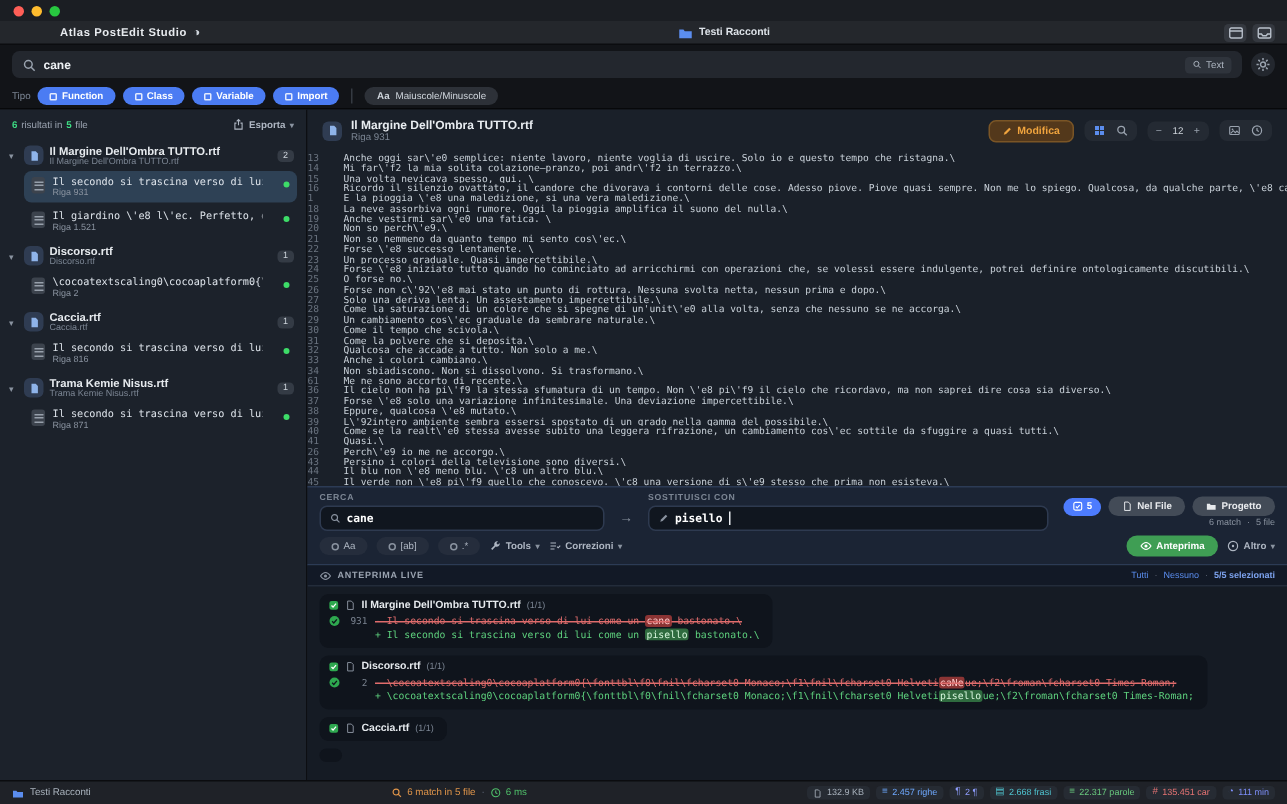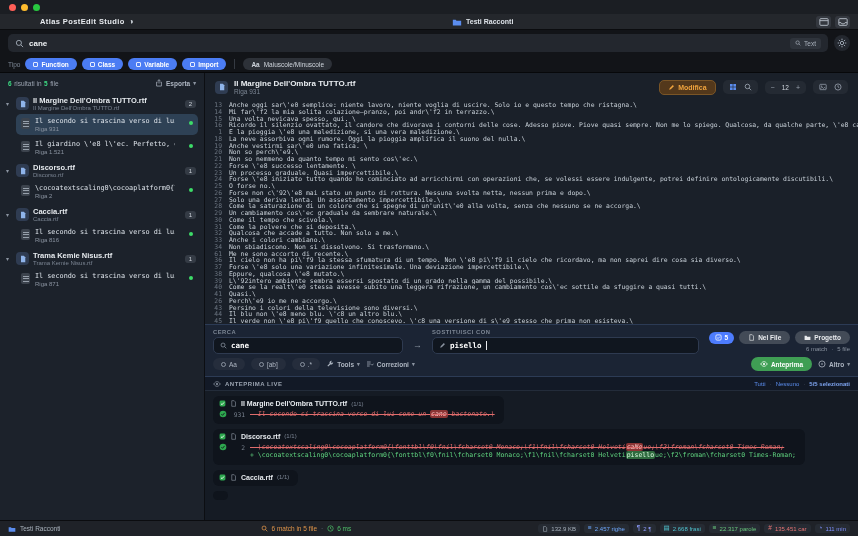--- a/index.html
+++ b/index.html
@@ -62,21 +62,21 @@
   .editor-header{height:28px;display:flex;align-items:center;gap:6px;padding:0 10px;flex-shrink:0;}
   .eh-title{font-size:8px;font-weight:bold;color:#e9edf1;}
   .eh-line{font-size:6.5px;color:#7c8694;}
   .eh-controls{margin-left:auto;display:flex;align-items:center;gap:7px;}
   .btn-modifica{display:flex;align-items:center;gap:3px;background:#53381b;border:1px solid #7a5526;color:#f0a43e;font-size:7px;font-weight:bold;border-radius:5px;padding:3px 8px;}
   .ctrl-group{display:flex;align-items:center;gap:7px;background:#242a33;border-radius:5px;padding:3px 6px;font-size:7px;color:#9aa3af;}
   .ctrl-group .blue{color:#5b8dee;}
   .font-size{color:#cfd5dc;font-size:6.5px;}
   .code{height:223px;overflow:hidden;font-family:"DejaVu Sans Mono",monospace;font-size:6.4px;line-height:6.75px;color:#c9d1d9;padding-top:1px;}
   .code-line{display:flex;white-space:pre;}
-  .ln{width:24px;text-align:right;padding-right:7px;color:#6b7480;flex-shrink:0;}
+  .ln{width:24px;padding-right:7px;color:#6b7480;flex-shrink:0;}
   .lt{overflow:hidden;}
   
   .replace-panel{background:#1b2434;border-top:1px solid #2c3b55;border-bottom:1px solid #2c3b55;padding:4px 8px 5px;flex-shrink:0;}
   .rp-top{display:flex;align-items:center;gap:10px;}
   .rp-field{display:flex;flex-direction:column;gap:2px;}
   .rp-field.f1{width:190px;}
   .rp-field.f2{flex:1;max-width:290px;}
   .rp-label{font-size:5.8px;letter-spacing:.5px;color:#7c8694;font-weight:bold;}
   .rp-input{height:17px;background:#10161f;border:1px solid #2e3a50;border-radius:5px;display:flex;align-items:center;gap:4px;padding:0 6px;color:#8a93a0;}
   .rp-input .val{font-family:"DejaVu Sans Mono",monospace;font-size:7.5px;font-weight:bold;color:#fff;}
@@ -102,21 +102,21 @@
   .pv-links .dot{color:#5a6372;}
   .pv-links .sel{color:#7ea4f0;font-weight:bold;}
   .pv-list{padding:5px 8px;display:flex;flex-direction:column;gap:5px;overflow:hidden;}
   .pv-card{background:#0f141c;border-radius:6px;padding:4px 9px 5px 6px;width:fit-content;max-width:100%;}
   .pv-head{display:flex;align-items:center;gap:4px;}
   .pv-name{font-size:7px;font-weight:bold;color:#e6eaee;white-space:nowrap;}
   .pv-count{font-size:6px;color:#7c8694;}
   .pv-diff{display:flex;gap:5px;margin-top:3px;align-items:flex-start;}
   .pv-lineno{font-family:"DejaVu Sans Mono",monospace;font-size:6.3px;color:#7a8390;min-width:13px;text-align:right;margin-top:1px;}
   .pv-lines{font-family:"DejaVu Sans Mono",monospace;font-size:6.5px;line-height:8.5px;white-space:pre;overflow:hidden;}
-  .pv-removed{color:#e06c6c;text-decoration:line-through;font-style:italic;}
+  .pv-removed{color:#e06c6c;text-decoration:line-through;}
   .pv-removed .match{background:#8b3434;color:#ffc9c9;border-radius:2px;padding:0 1px;}
   .pv-added{color:#5fd37f;}
   .pv-added .match{background:#2f6b3f;color:#d7f7dd;border-radius:2px;padding:0 1px;}
   .cgray{color:#8a93a0;}
   
   .statusbar{position:absolute;left:0;right:0;bottom:0;height:16px;background:#1f2228;border-top:1px solid #0b0c0f;display:flex;align-items:center;gap:6px;padding:0 8px;font-size:6.5px;color:#aab3bd;}
   .sb-left{display:flex;align-items:center;gap:4px;}
   .sb-left .ic{color:#5b8dee;}
   .sb-match{display:flex;align-items:center;gap:4px;margin-left:195px;}
   .sb-match .m{color:#e0954a;display:flex;align-items:center;gap:3px;}
@@ -646,21 +646,21 @@
                 <span class="pv-count">(1/1)</span>
               </div>
               <div class="pv-diff">
                 <span class="ic" style="color: rgb(46, 168, 79);">
                   <svg viewBox="0 0 12 12" width="8" height="8">
                     <circle cx="6" cy="6" r="5" fill="currentColor"></circle>
                     <path d="M3.6 6.3l1.7 1.7 3.1-3.7" fill="none" stroke="#0f141c" stroke-width="1.3"></path>
                   </svg>
                 </span>
                 <span class="pv-lineno">931</span>
-                <div class="pv-lines"><div class="pv-removed">- Il secondo si trascina verso di lui come un <span class="match">cane</span> bastonato.\</div></div>
+                <div class="pv-lines"><div class="pv-removed">- Il secondo si trascina verso di lui come un <span class="match">cane</span> bastonato.\</div><div class="pv-added">+ Il secondo si trascina verso di lui come un <span class="match">pisello</span> bastonato.\</div></div>
               </div>
             </div>
             <div class="pv-card">
               <div class="pv-head">
                 <span class="ic" style="color: rgb(46, 168, 79);">
                   <svg viewBox="0 0 12 12" width="7" height="7">
                     <rect x="1" y="1" width="10" height="10" rx="2.5" fill="currentColor"></rect>
                     <path d="M3.4 6.3l1.8 1.8 3.4-3.9" fill="none" stroke="#fff" stroke-width="1.5"></path>
                   </svg>
                 </span>

